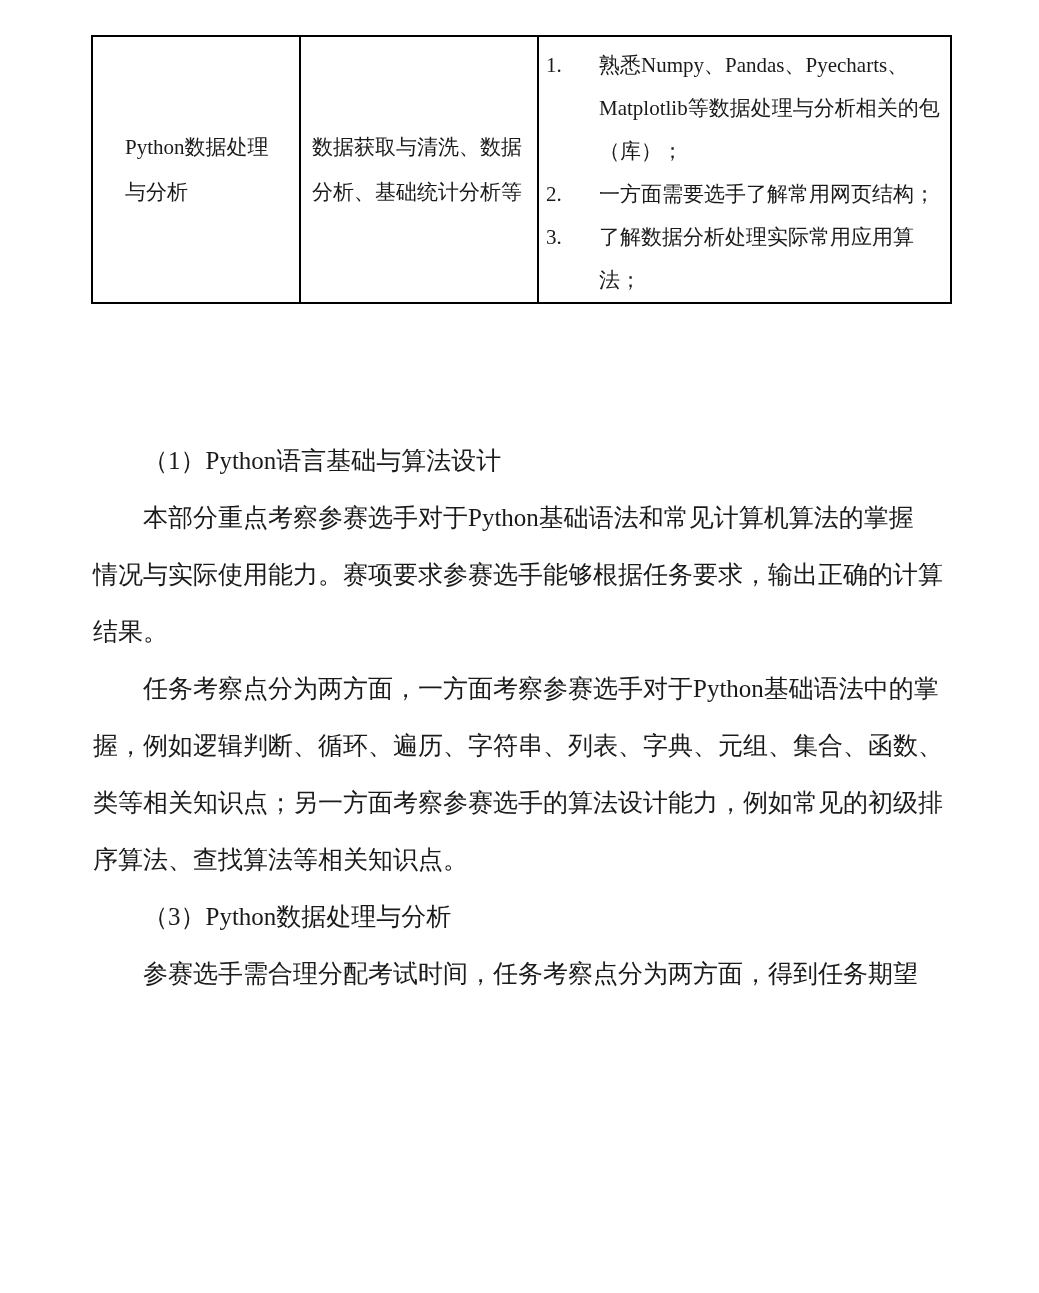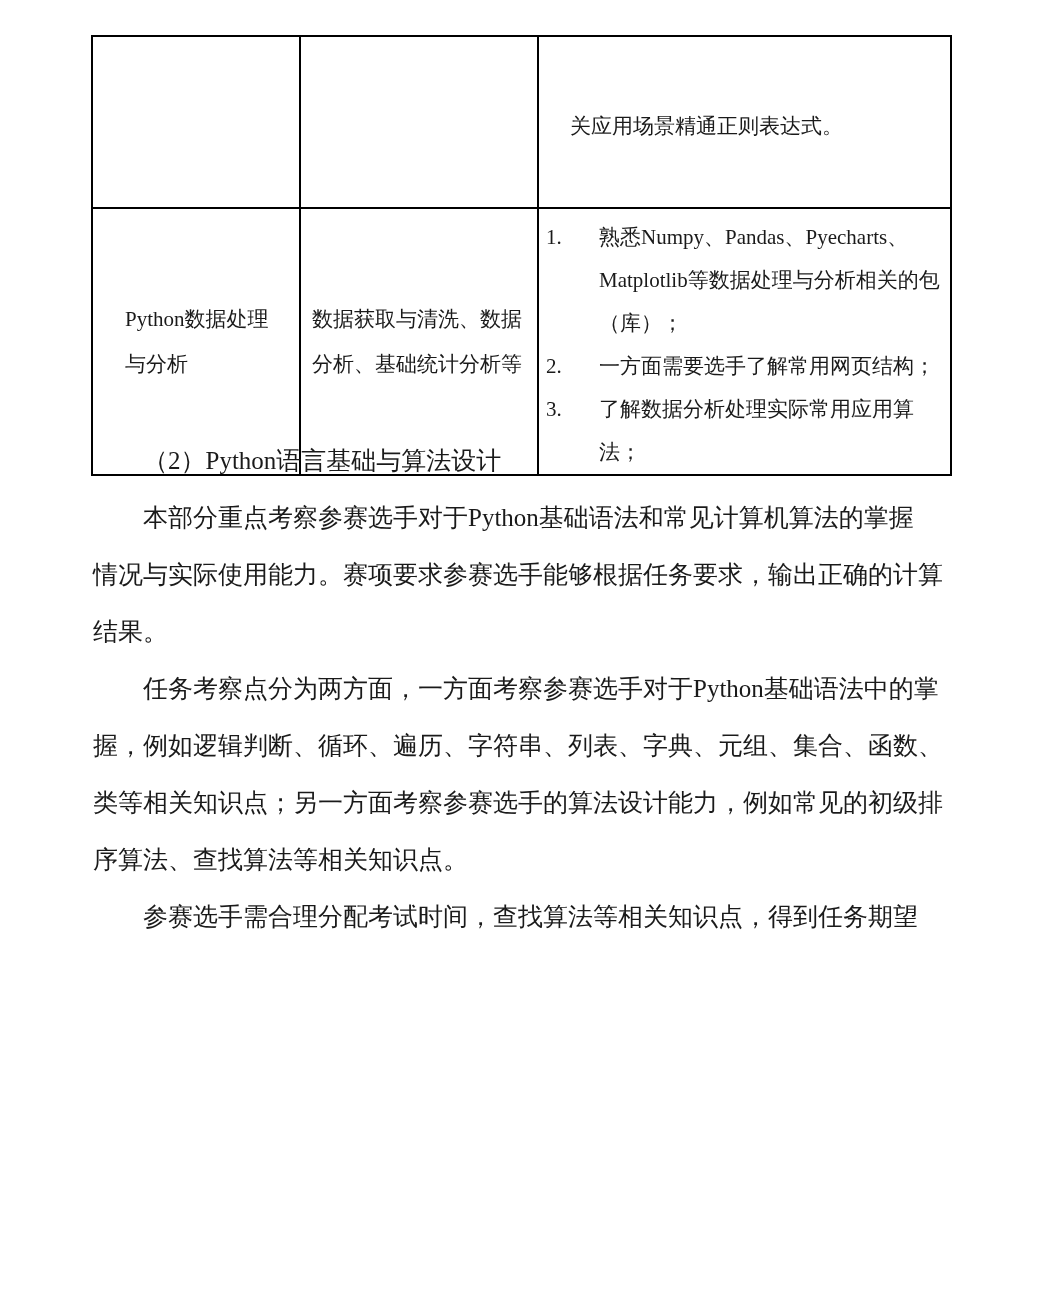--- a/index.html
+++ b/index.html
@@ -89,27 +89,20 @@
 
 <div class="page">
 
   <table class="skills-table">
     <colgroup>
       <col style="width:208px">
       <col style="width:238px">
       <col style="width:413px">
     </colgroup>
     <tbody>
-      <tr class="row-cont">
-        <td></td>
-        <td></td>
-        <td class="cell-cont-note">
-          <div class="cont-note">关应用场景精通正则表达式。</div>
-        </td>
-      </tr>
       <tr class="row-main">
         <td>
           <div class="cell-skill-inner">Python数据处理
 与分析</div>
         </td>
         <td>
           <div class="cell-scope-inner">数据获取与清洗、数据
 分析、基础统计分析等</div>
         </td>
         <td class="cell-reqs">
@@ -128,24 +121,25 @@
               <span class="req-num">3.</span>
               <span class="req-text">了解数据分析处理实际常用应用算法；</span>
             </li>
           </ol>
         </td>
       </tr>
     </tbody>
   </table>
 
   <div class="body-text">
-    <p>（2）Python语言基础与算法设计</p>
+    <p>（1）Python语言基础与算法设计</p>
     <p>本部分重点考察参赛选手对于Python基础语法和常见计算机算法的掌握
 情况与实际使用能力。赛项要求参赛选手能够根据任务要求，输出正确的计算
 结果。</p>
     <p>任务考察点分为两方面，一方面考察参赛选手对于Python基础语法中的掌
 握，例如逻辑判断、循环、遍历、字符串、列表、字典、元组、集合、函数、
 类等相关知识点；另一方面考察参赛选手的算法设计能力，例如常见的初级排
 序算法、查找算法等相关知识点。</p>
-    <p>参赛选手需合理分配考试时间，查找算法等相关知识点，得到任务期望</p>
+    <p>（3）Python数据处理与分析</p>
+    <p>参赛选手需合理分配考试时间，任务考察点分为两方面，得到任务期望</p>
   </div>
 
 </div>
 
 </body></html>

